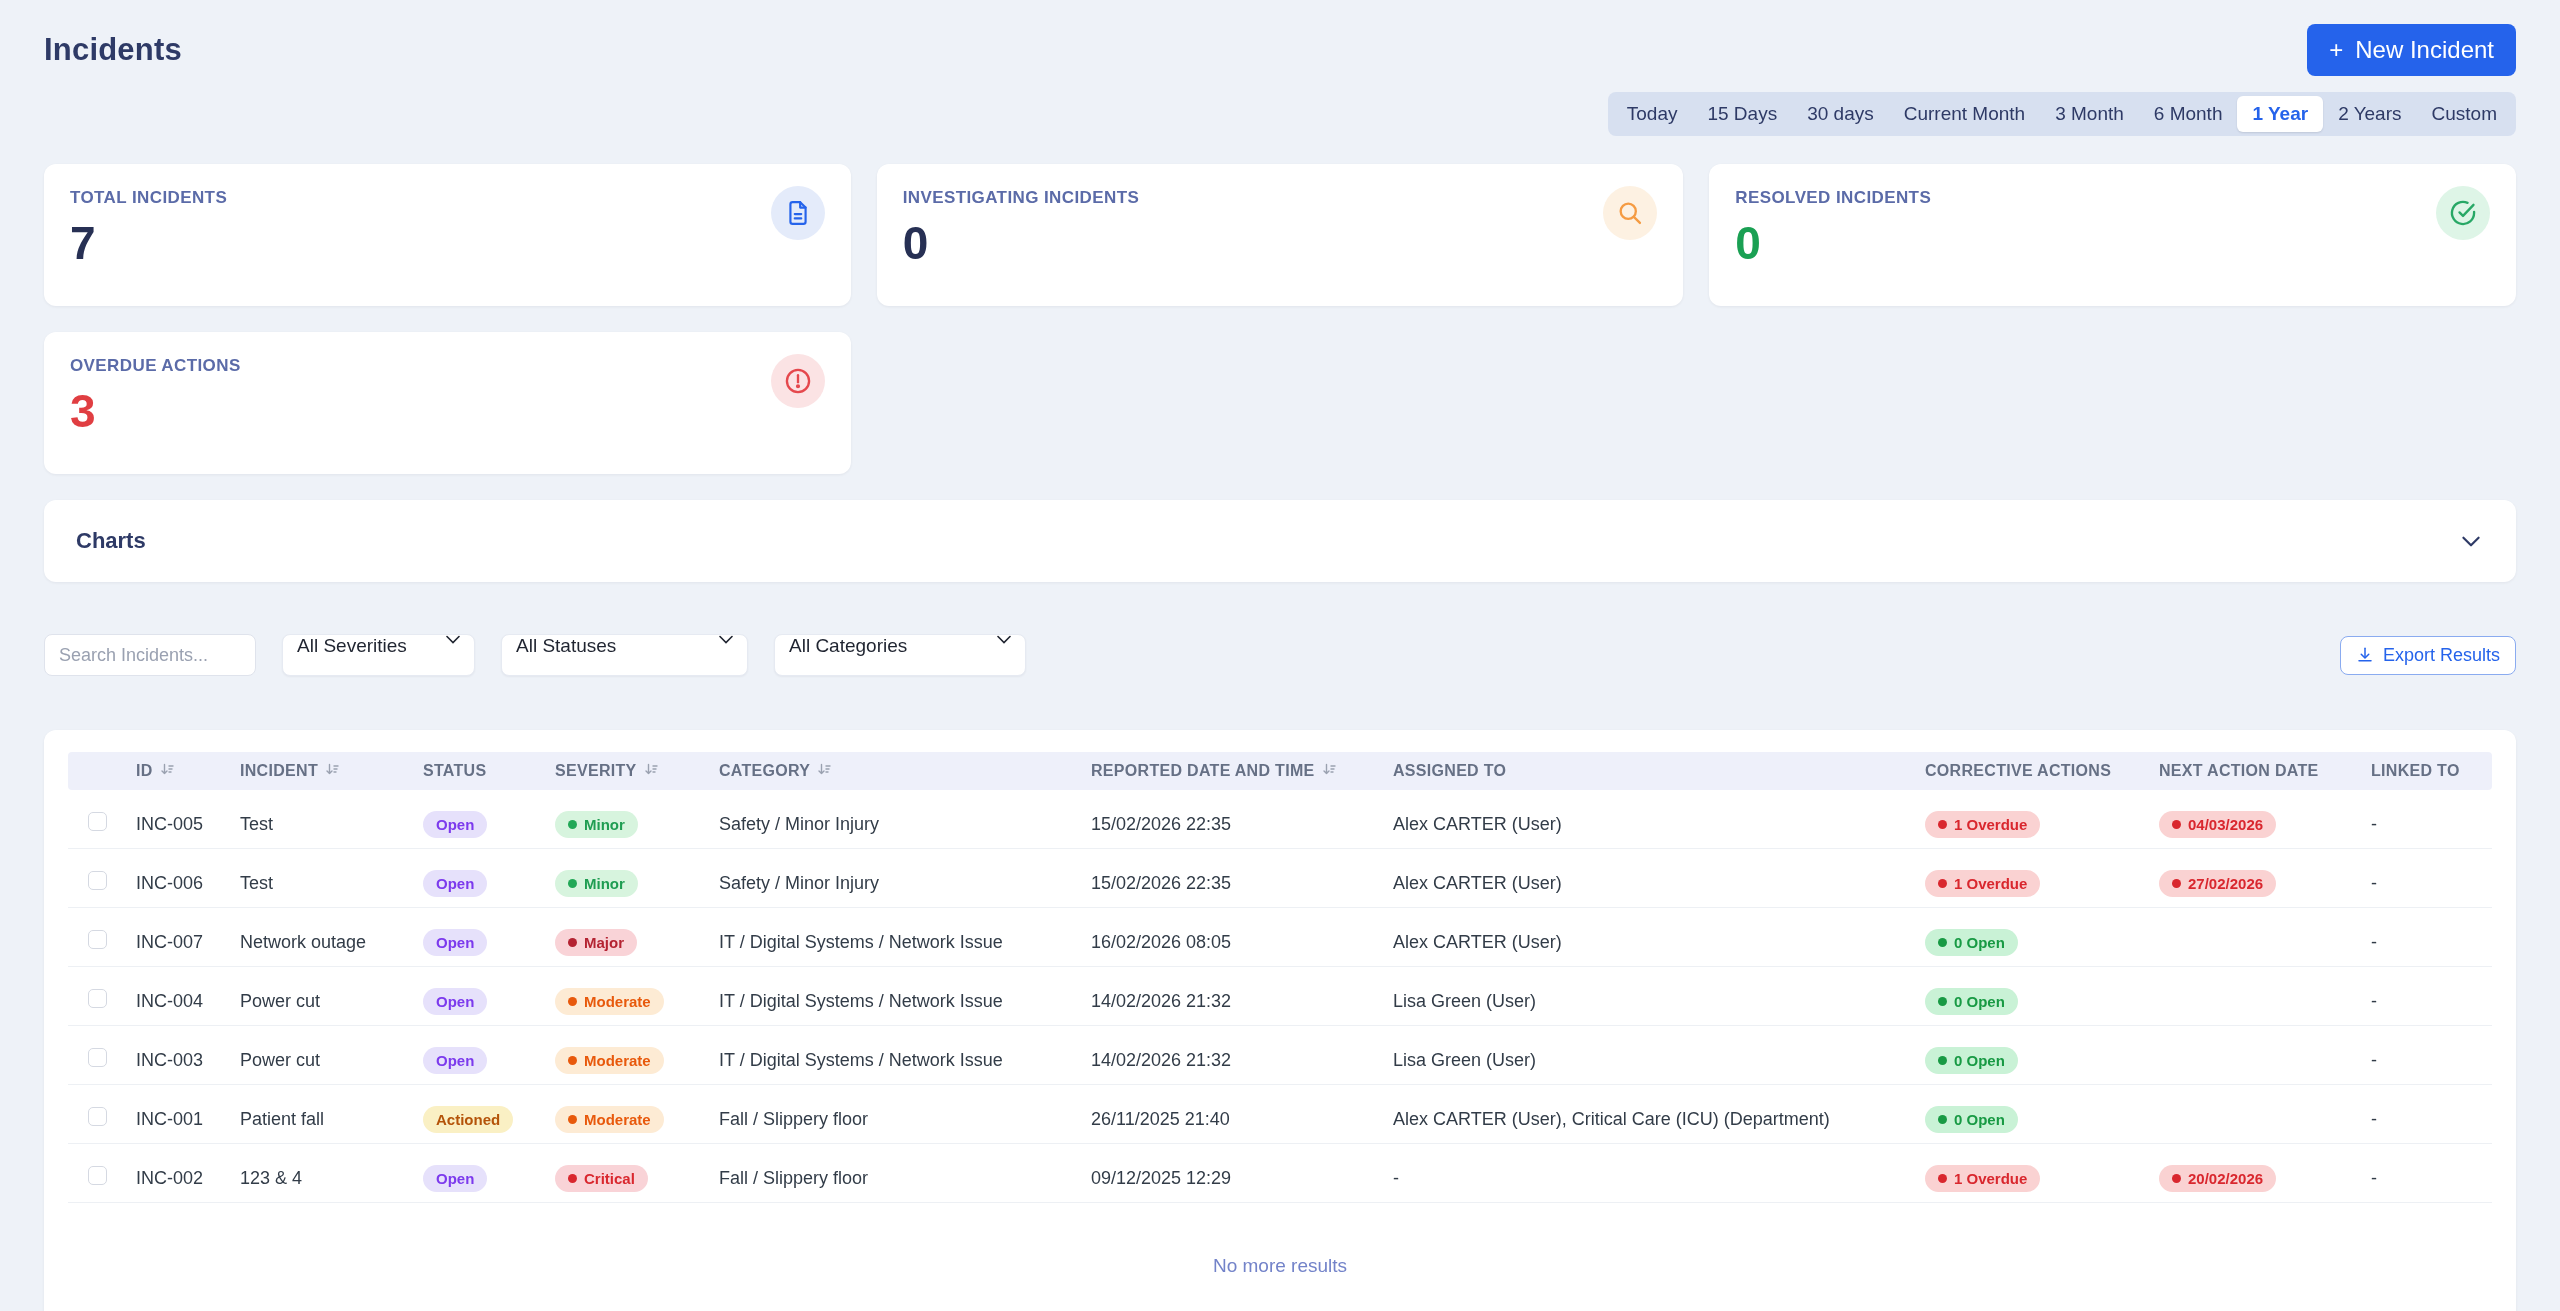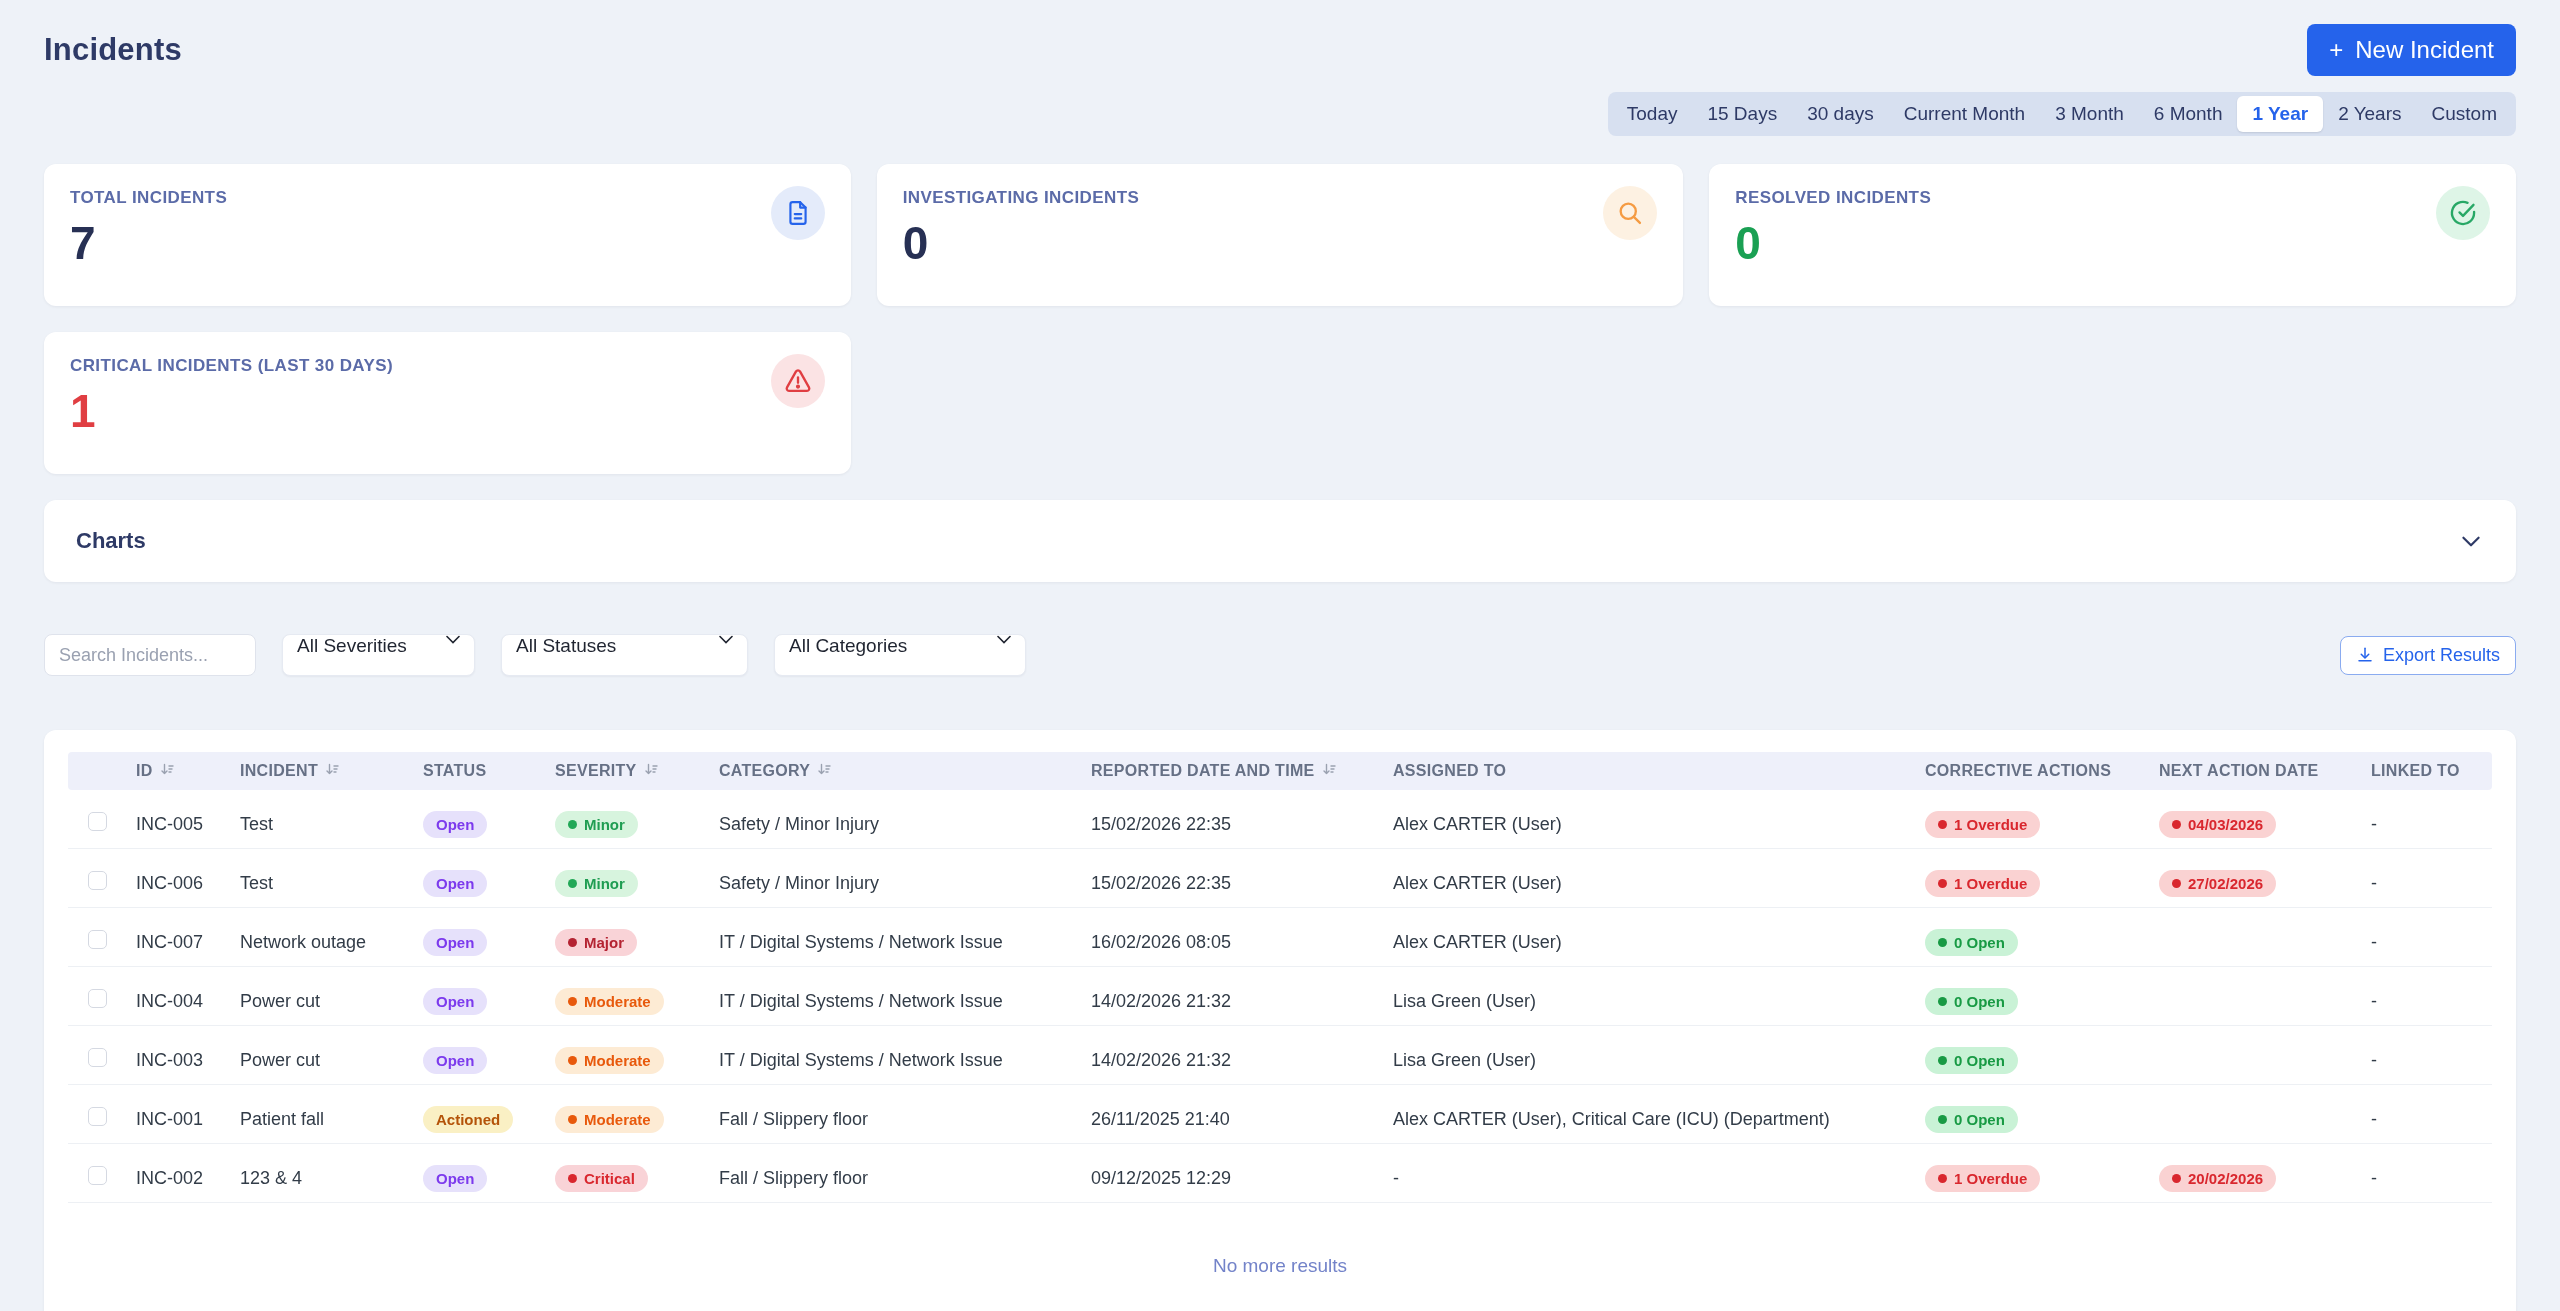--- a/index.html
+++ b/index.html
@@ -122,27 +122,27 @@
       <div class="stat-label">RESOLVED INCIDENTS</div>
       <div class="stat-value green">0</div>
       <div class="stat-icon ic-green">
         <svg width="28" height="28" viewBox="0 0 24 24" fill="none" stroke="#28a866" stroke-width="2" stroke-linecap="round" stroke-linejoin="round">
             <path d="M21.5 11v1a9.5 9.5 0 1 1-5.6-8.7"></path>
             <path d="M9 11.5l3 3 9-9.5"></path>
           </svg>
       </div>
     </div>
     <div class="stat-card">
-      <div class="stat-label">CRITICAL INCIDENTS (LAST 30 DAYS)</div>
-      <div class="stat-value red">1</div>
+      <div class="stat-label">OVERDUE ACTIONS</div>
+      <div class="stat-value red">3</div>
       <div class="stat-icon ic-red">
-        <svg width="28" height="28" viewBox="0 0 24 24" fill="none" stroke="#e03e42" stroke-width="2" stroke-linecap="round" stroke-linejoin="round">
-            <path d="M10.3 3.8 2.6 17.5a2 2 0 0 0 1.7 3h15.4a2 2 0 0 0 1.7-3L13.7 3.8a2 2 0 0 0-3.4 0z"></path>
-            <line x1="12" y1="9" x2="12" y2="13.5"></line>
-            <circle cx="12" cy="16.8" r="0.8" fill="#e03e42"></circle>
+        <svg width="28" height="28" viewBox="0 0 24 24" fill="none" stroke="#e5484d" stroke-width="2" stroke-linecap="round">
+            <circle cx="12" cy="12" r="9.5"></circle>
+            <line x1="12" y1="7" x2="12" y2="13"></line>
+            <circle cx="12" cy="16.5" r="0.8" fill="#e5484d"></circle>
           </svg>
       </div>
     </div>
   </div>
 
   <div class="charts-card">
     <div class="charts-title">Charts</div>
     <button class="chev-btn">
       <svg width="26" height="26" viewBox="0 0 24 24" fill="none" stroke="#2e3a66" stroke-width="2" stroke-linecap="round" stroke-linejoin="round">
           <path d="M5 9l7 7 7-7"></path>

